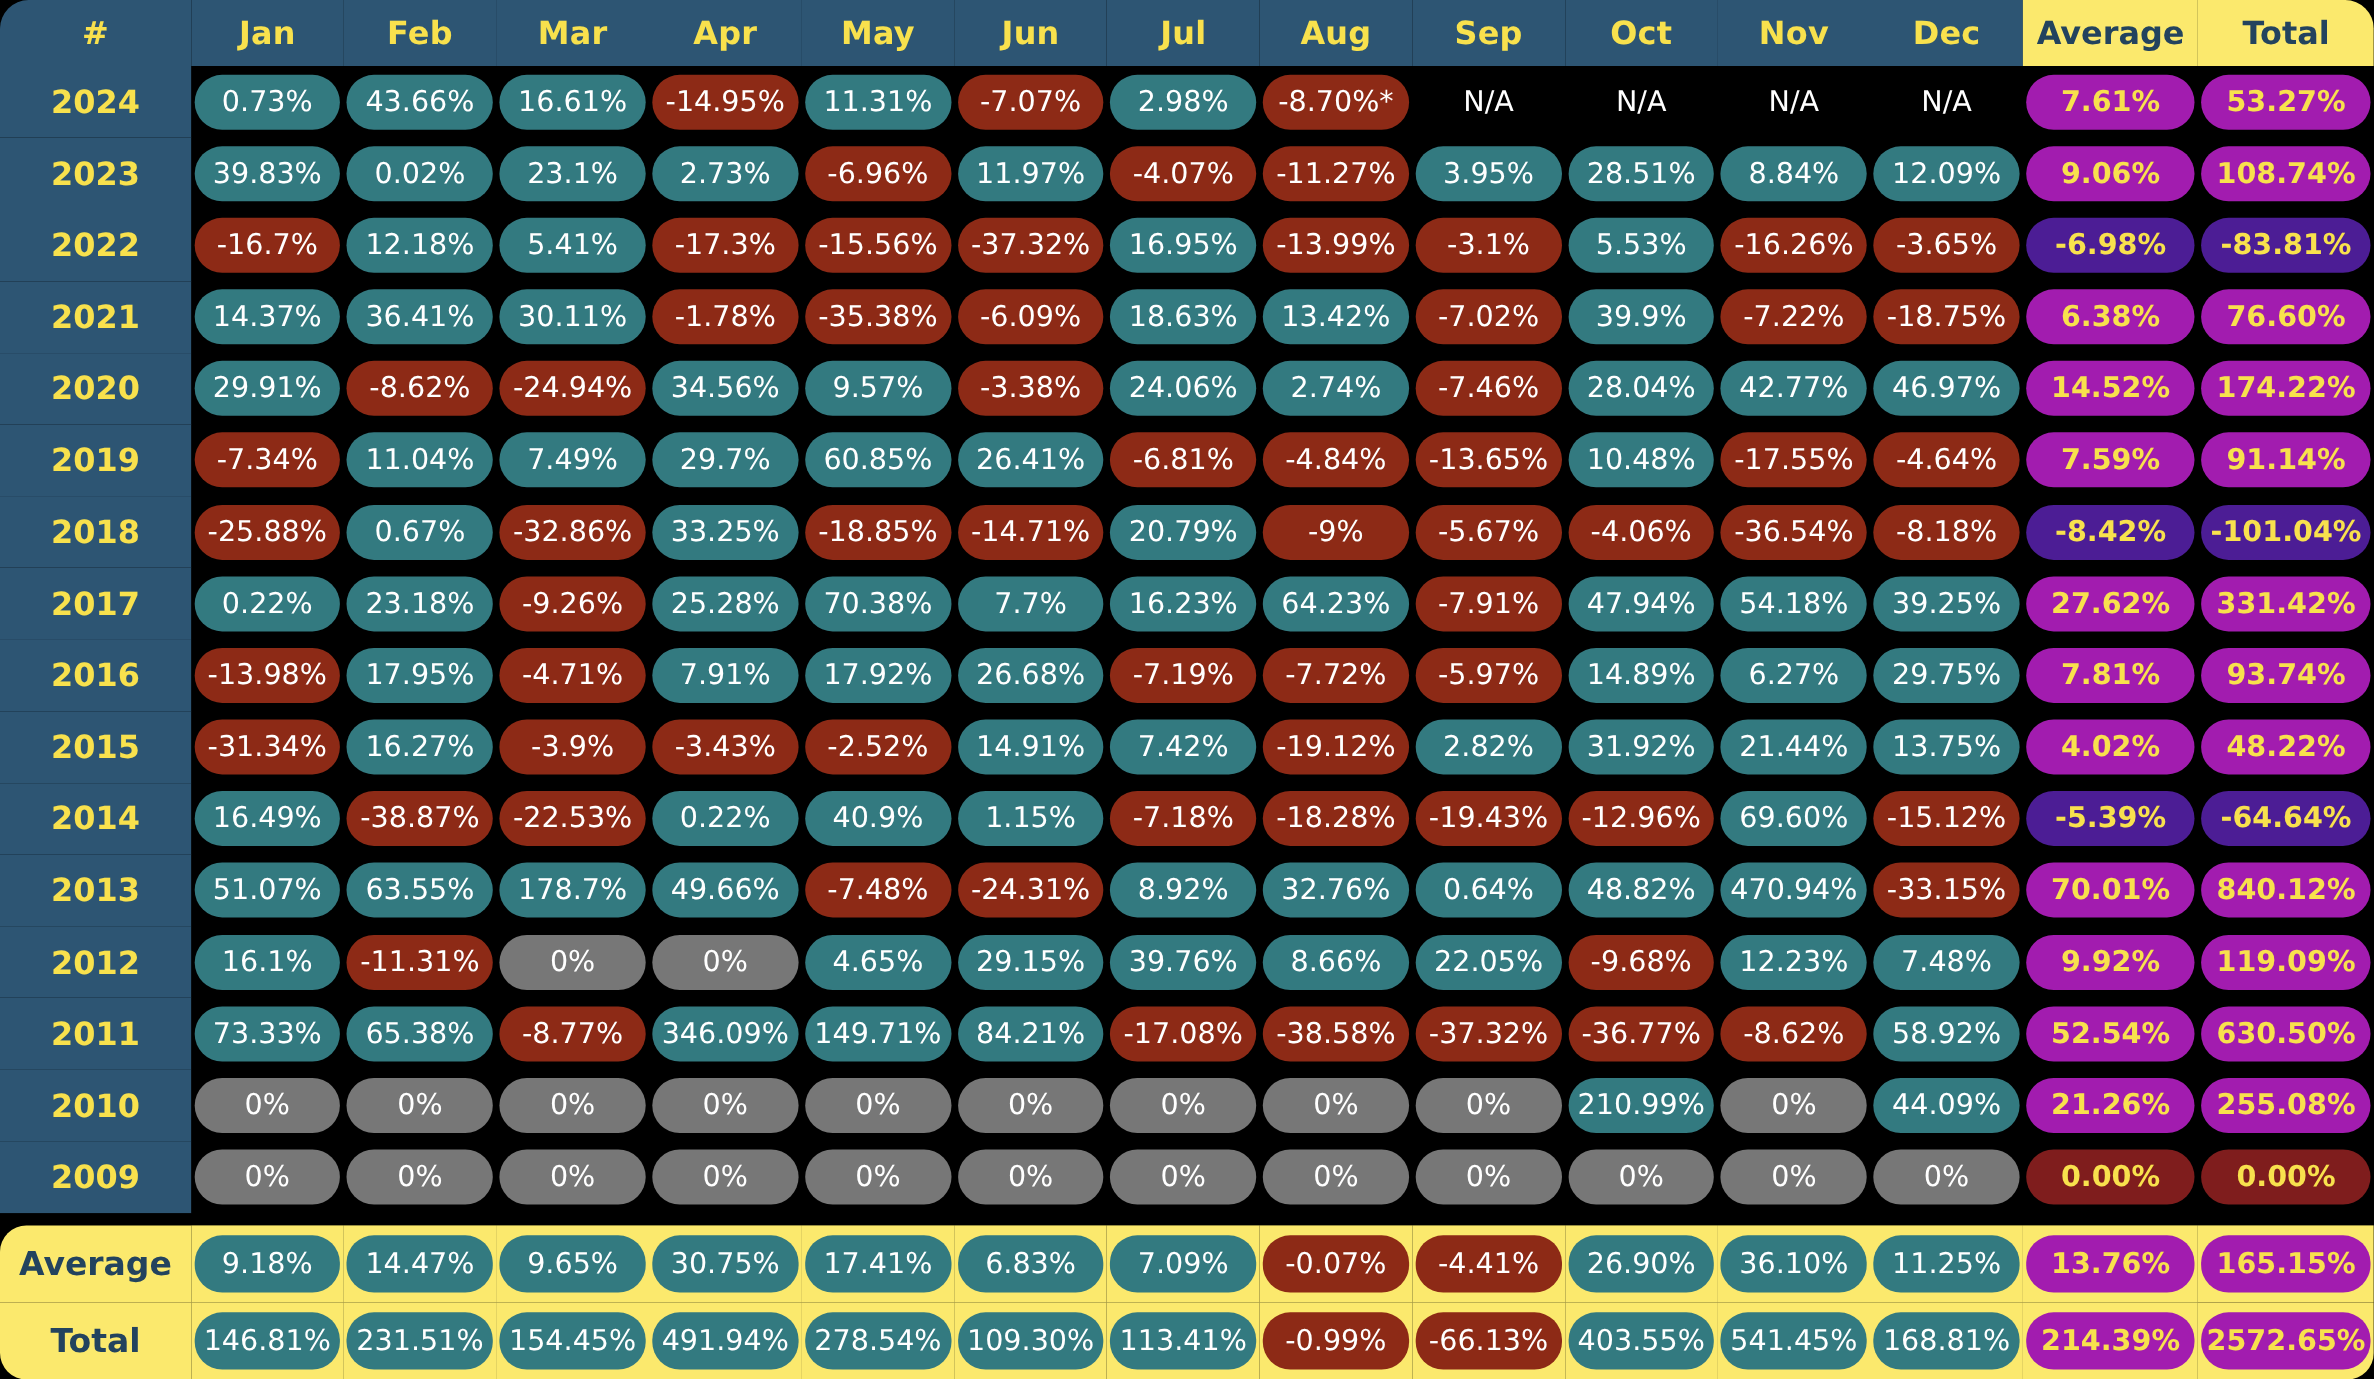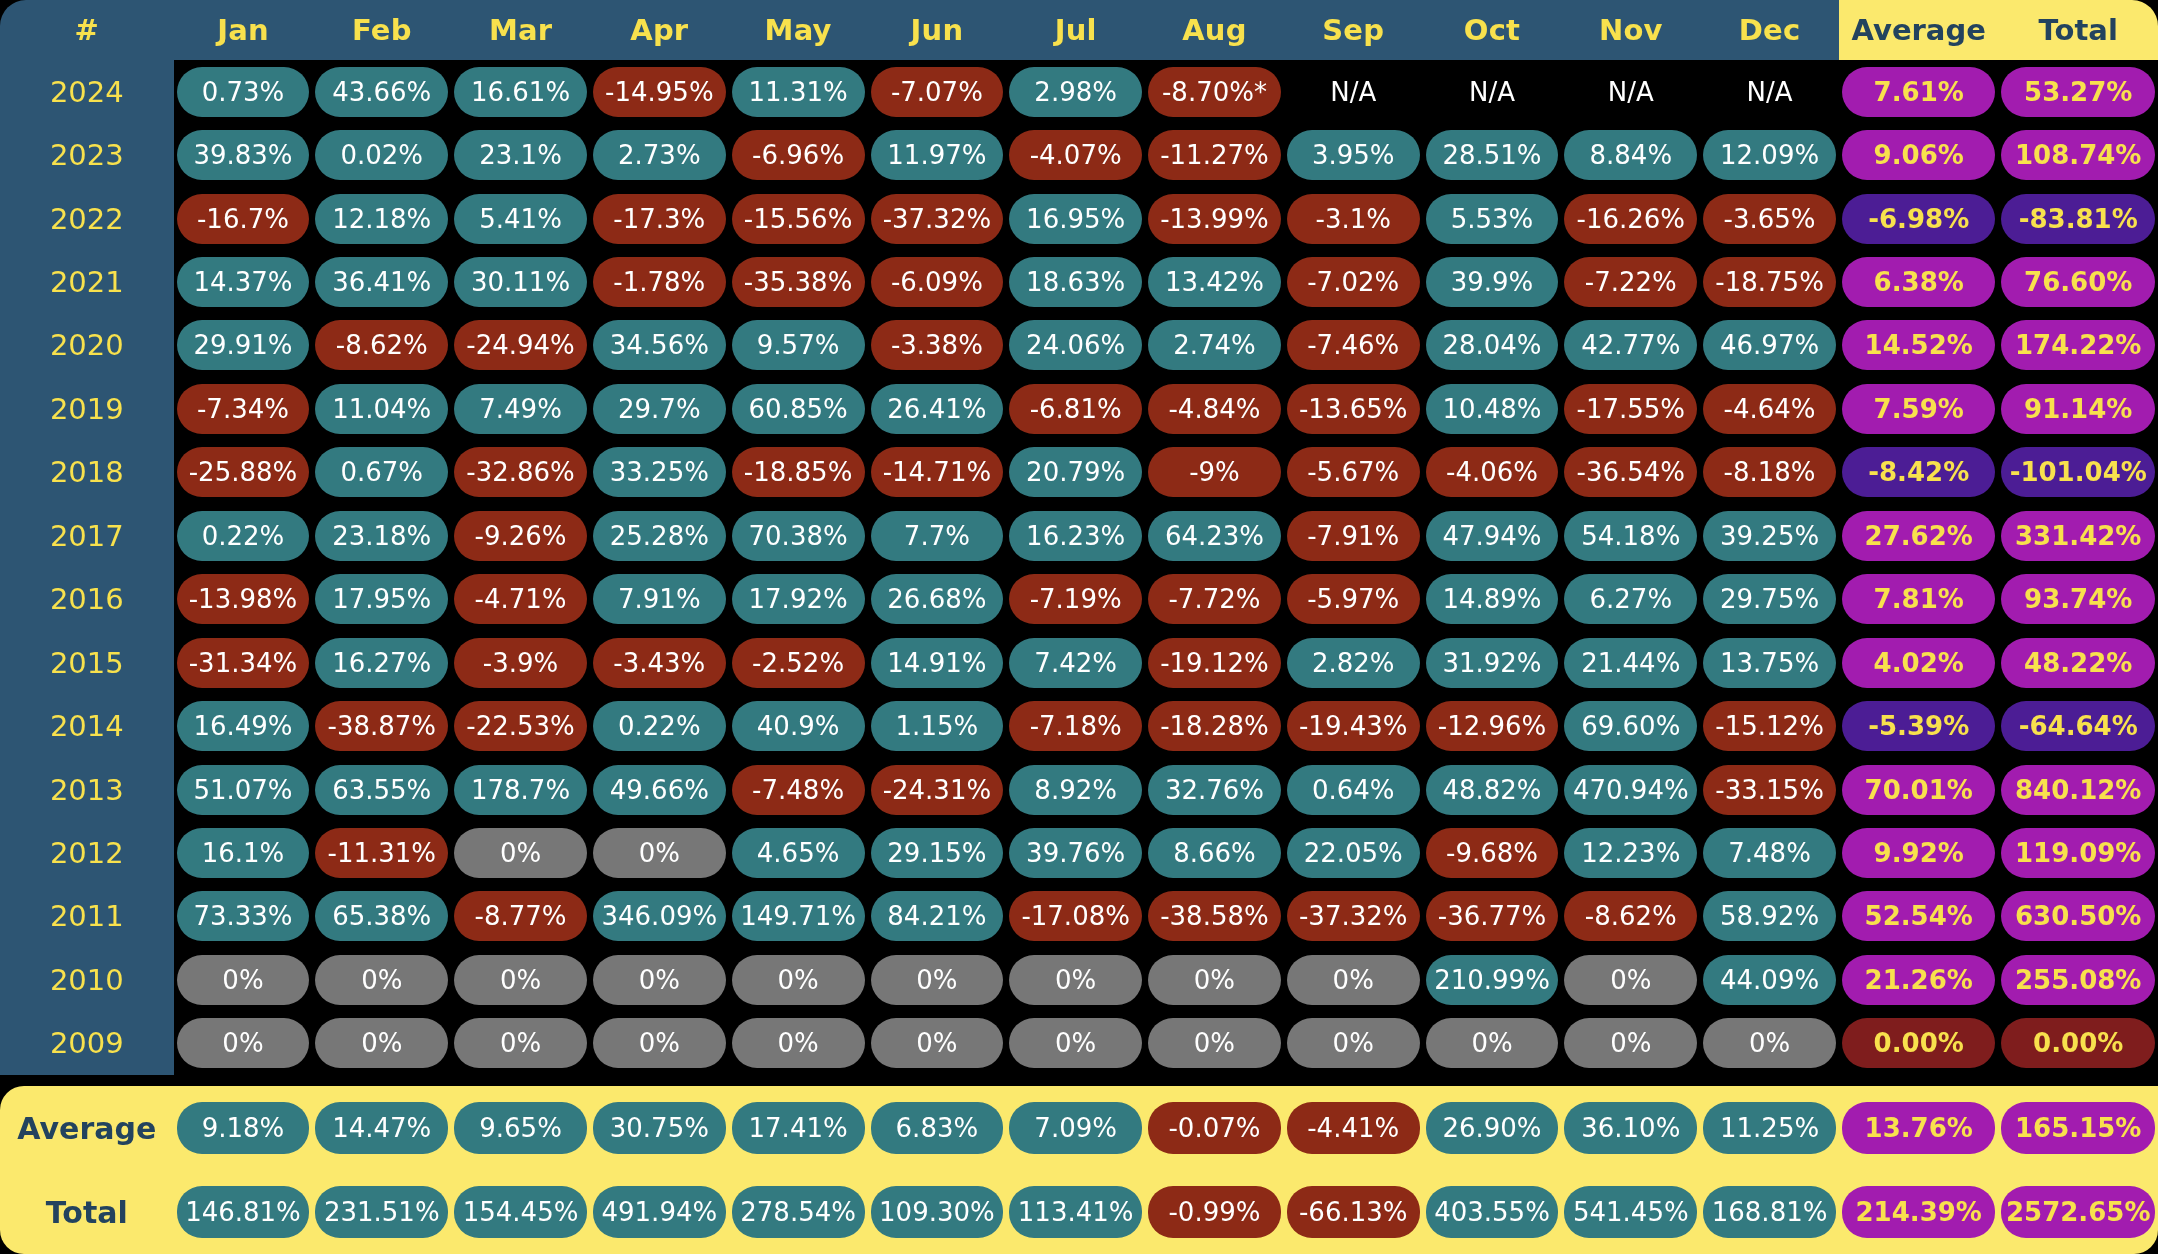--- a/index.html
+++ b/index.html
@@ -53,21 +53,21 @@
     text-align: center;
     vertical-align: middle;
   }
   th.hdr-summary.last { border-top-right-radius: 26px; }
 
   
   td.year {
     background: #2d5573;
     color: #f8e14d;
     font-size: 29px;
-    font-weight: normal;
+    font-weight: bold;
     text-align: center;
     vertical-align: middle;
   }
 
   
   tr.data-row { height: 59px; }
 
   td.cell {
     text-align: center;
     vertical-align: middle;
@@ -109,21 +109,21 @@
     text-align: center;
     vertical-align: middle;
   }
   tr.summary-row.avg td.summary-label { border-top-left-radius: 24px; }
   tr.summary-row.tot td.summary-label { border-bottom-left-radius: 24px; }
 
   td.summary-cell {
     background: #fbe96d;
     text-align: center;
     vertical-align: middle;
-    padding: 16px 3px;
+    padding: 0 3px;
   }
   tr.summary-row.tot td.summary-cell.last { border-bottom-right-radius: 24px; }
   tr.summary-row.avg td.summary-cell.last { }
 
   td.summary-cell .pill { height: 52px; font-size: 26px; }
 
   
   tr.gap-row { height: 10px; }
   tr.gap-row td { background: #000000; }
   tr.gap-row td.year-gap { background: #000000; }

